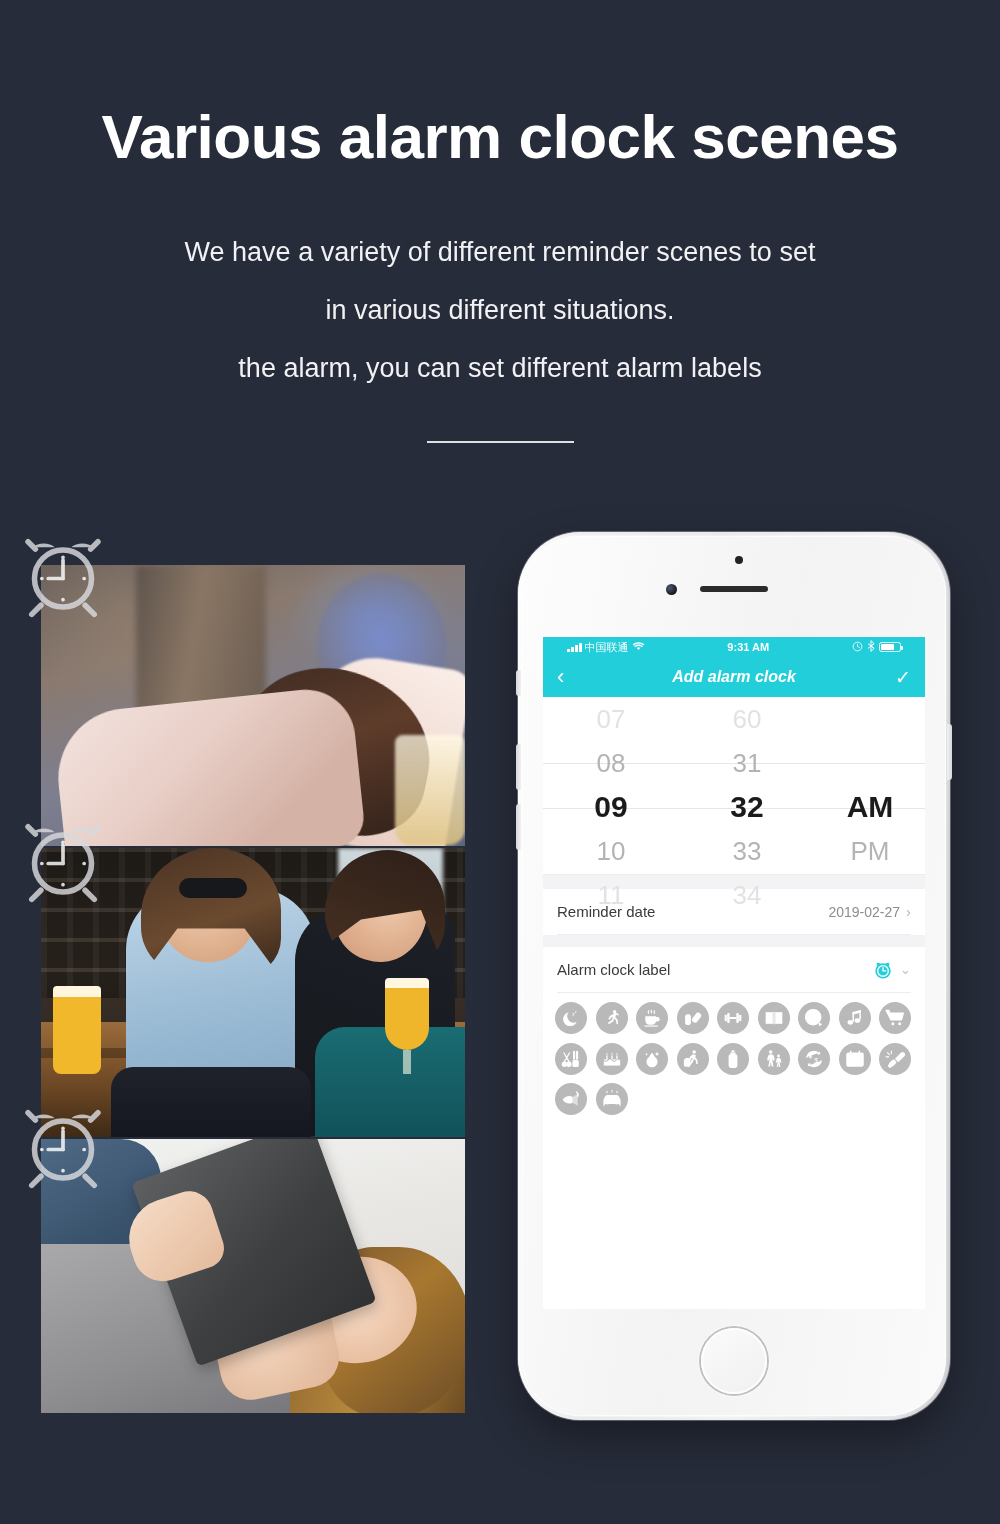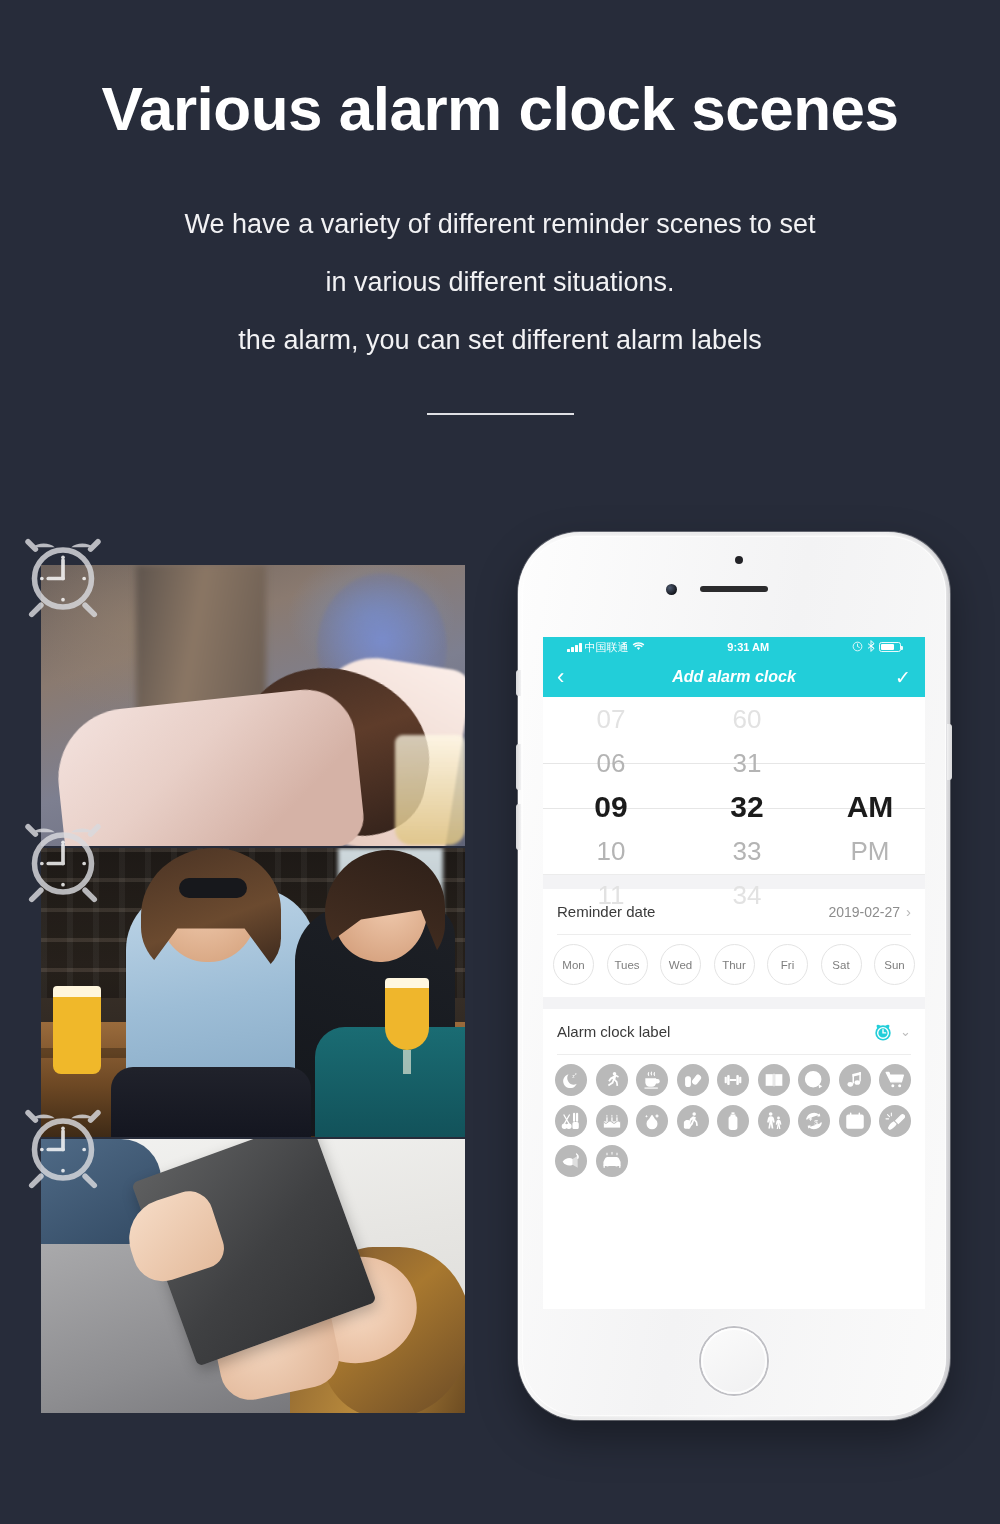--- a/index.html
+++ b/index.html
@@ -22,21 +22,21 @@
     left: 0; top: 0;
     width: 1000px;
   }
   .hero-title {
     text-align: center;
     color: #ffffff;
     font-size: 62px;
     font-weight: bold;
     letter-spacing: -0.5px;
     line-height: 1;
-    margin-top: 78px;
+    margin-top: 106px;
     white-space: nowrap;
   }
   .hero-sub {
     text-align: center;
     color: #f2f2f4;
     font-size: 27px;
     font-weight: normal;
     line-height: 58px;
     margin-top: 55px;
   }
@@ -639,21 +639,21 @@
       <div class="nav-check">✓</div>
     </div>
 
     <div class="picker">
       <div class="pick-line top"></div>
       <div class="pick-line bot"></div>
 
       <div class="pick-col">
         <ul>
           <li class="far">07</li>
-          <li class="near">06</li>
+          <li class="near">08</li>
           <li class="sel">09</li>
           <li class="near">10</li>
           <li class="far">11</li>
         </ul>
       </div>
 
       <div class="pick-col">
         <ul>
           <li class="far">60</li>
           <li class="near">31</li>
@@ -674,29 +674,20 @@
     <div class="picker-gap"></div>
 
     <div class="card">
       <div class="row">
         <span>Reminder date</span>
         <span class="spacer"></span>
         <span class="value">2019-02-27</span>
         <span class="chev">›</span>
       </div>
       <div class="row-sep"></div>
-      <div class="days">
-        <div class="day">Mon</div>
-        <div class="day">Tues</div>
-        <div class="day">Wed</div>
-        <div class="day">Thur</div>
-        <div class="day">Fri</div>
-        <div class="day">Sat</div>
-        <div class="day">Sun</div>
-      </div>
     </div>
 
     <div class="section-gap"></div>
 
     <div class="card">
       <div class="label-row">
         <span class="t">Alarm clock label</span>
         <span class="spacer"></span>
         <span class="label-clock">
           <svg viewBox="0 0 24 24">

